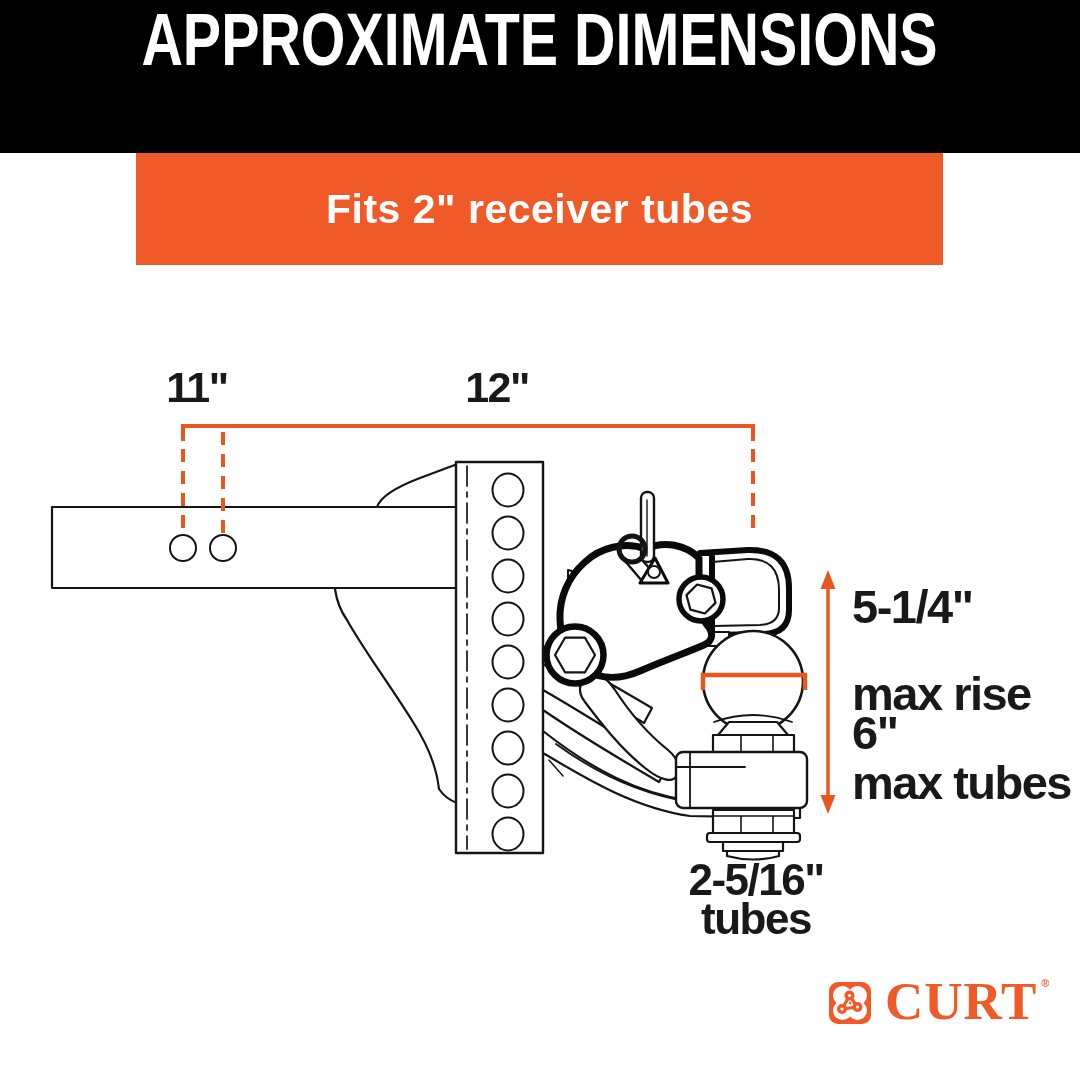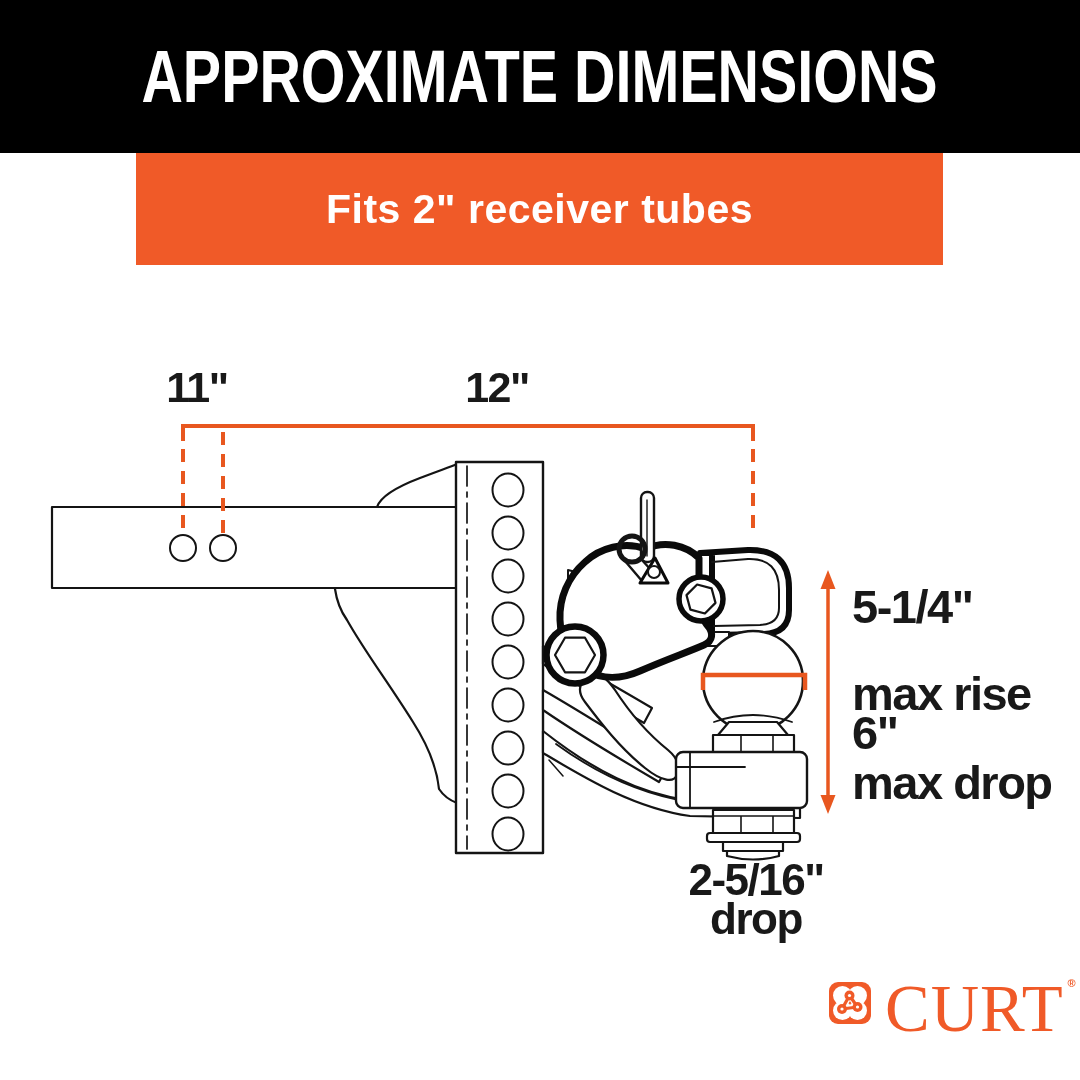--- a/index.html
+++ b/index.html
@@ -8,21 +8,21 @@
     --ink:#191919;
   }
   html,body{margin:0;padding:0;background:#ffffff;}
   #page{
     position:relative;width:1080px;height:1080px;background:#ffffff;
     overflow:hidden;font-family:"Liberation Sans",sans-serif;
   }
   
   #header{
     position:absolute;left:0;top:0;width:1080px;height:153px;background:#000000;
-    display:flex;align-items:center;justify-content:center;
+    display:flex;align-items:flex-start;justify-content:center;
   }
   #header .title{
     color:#ffffff;font-weight:bold;font-size:70px;white-space:nowrap;
     display:inline-block;transform:scale(0.82,1.06);letter-spacing:0px;
   }
   
   #banner{
     position:absolute;left:136px;top:153px;width:807px;height:112px;
     background:var(--accent);display:flex;align-items:center;justify-content:center;
   }
@@ -42,21 +42,21 @@
   
   .thin{stroke:#141414;fill:none;stroke-linecap:round;stroke-linejoin:round;}
   .fillw{fill:#ffffff;}
   .thick{stroke:#0a0a0a;fill:#ffffff;stroke-linejoin:round;stroke-linecap:round;}
   .oln{stroke:var(--dimline);fill:none;}
   .ofill{fill:var(--dimline);stroke:none;}
   
   #logo{position:absolute;left:828px;top:981px;display:flex;align-items:flex-start;}
   #logo .wordwrap{position:relative;margin-left:13px;margin-top:-6px;}
   #logo .word{
-    font-family:"Liberation Serif",serif;font-weight:normal;font-size:67px;
+    font-family:"Liberation Serif",serif;font-weight:bold;font-size:53px;
     color:var(--accent);letter-spacing:1px;line-height:1;
   }
   #logo .reg{
     position:absolute;right:-12px;top:2px;font-size:11px;color:var(--accent);
     font-family:"Liberation Sans",sans-serif;font-weight:bold;
   }
 </style>
 </head>
 <body>
 
@@ -174,24 +174,24 @@
     </g>
   </svg>
 
   <div class="lbl dim-top center" style="left:197px;top:366px;">11"</div>
   <div class="lbl dim-top center" style="left:497px;top:366px;">12"</div>
 
   <div class="lbl dim-side" style="left:852px;top:583px;">5-1/4"</div>
   <div class="lbl dim-side" style="left:852px;top:670px;">max rise</div>
 
   <div class="lbl dim-side" style="left:852px;top:709px;">6"</div>
-  <div class="lbl dim-side" style="left:852px;top:759px;">max drop</div>
+  <div class="lbl dim-side" style="left:852px;top:759px;">max tubes</div>
 
   <div class="lbl dim-ball center" style="left:756px;top:858px;">2-5/16"</div>
-  <div class="lbl dim-ball center" style="left:756px;top:897px;">drop</div>
+  <div class="lbl dim-ball center" style="left:756px;top:897px;">tubes</div>
 
   <div id="logo">
     <svg width="44" height="44" viewBox="0 0 44 44">
       <rect x="1" y="1" width="42" height="42" rx="9" fill="var(--accent)"></rect>
       <g fill="#ffffff">
         <circle cx="14.5" cy="14.5" r="9.5"></circle>
         <circle cx="29.5" cy="14.5" r="9.5"></circle>
         <circle cx="14.5" cy="29.5" r="9.5"></circle>
         <circle cx="29.5" cy="29.5" r="9.5"></circle>
       </g>

